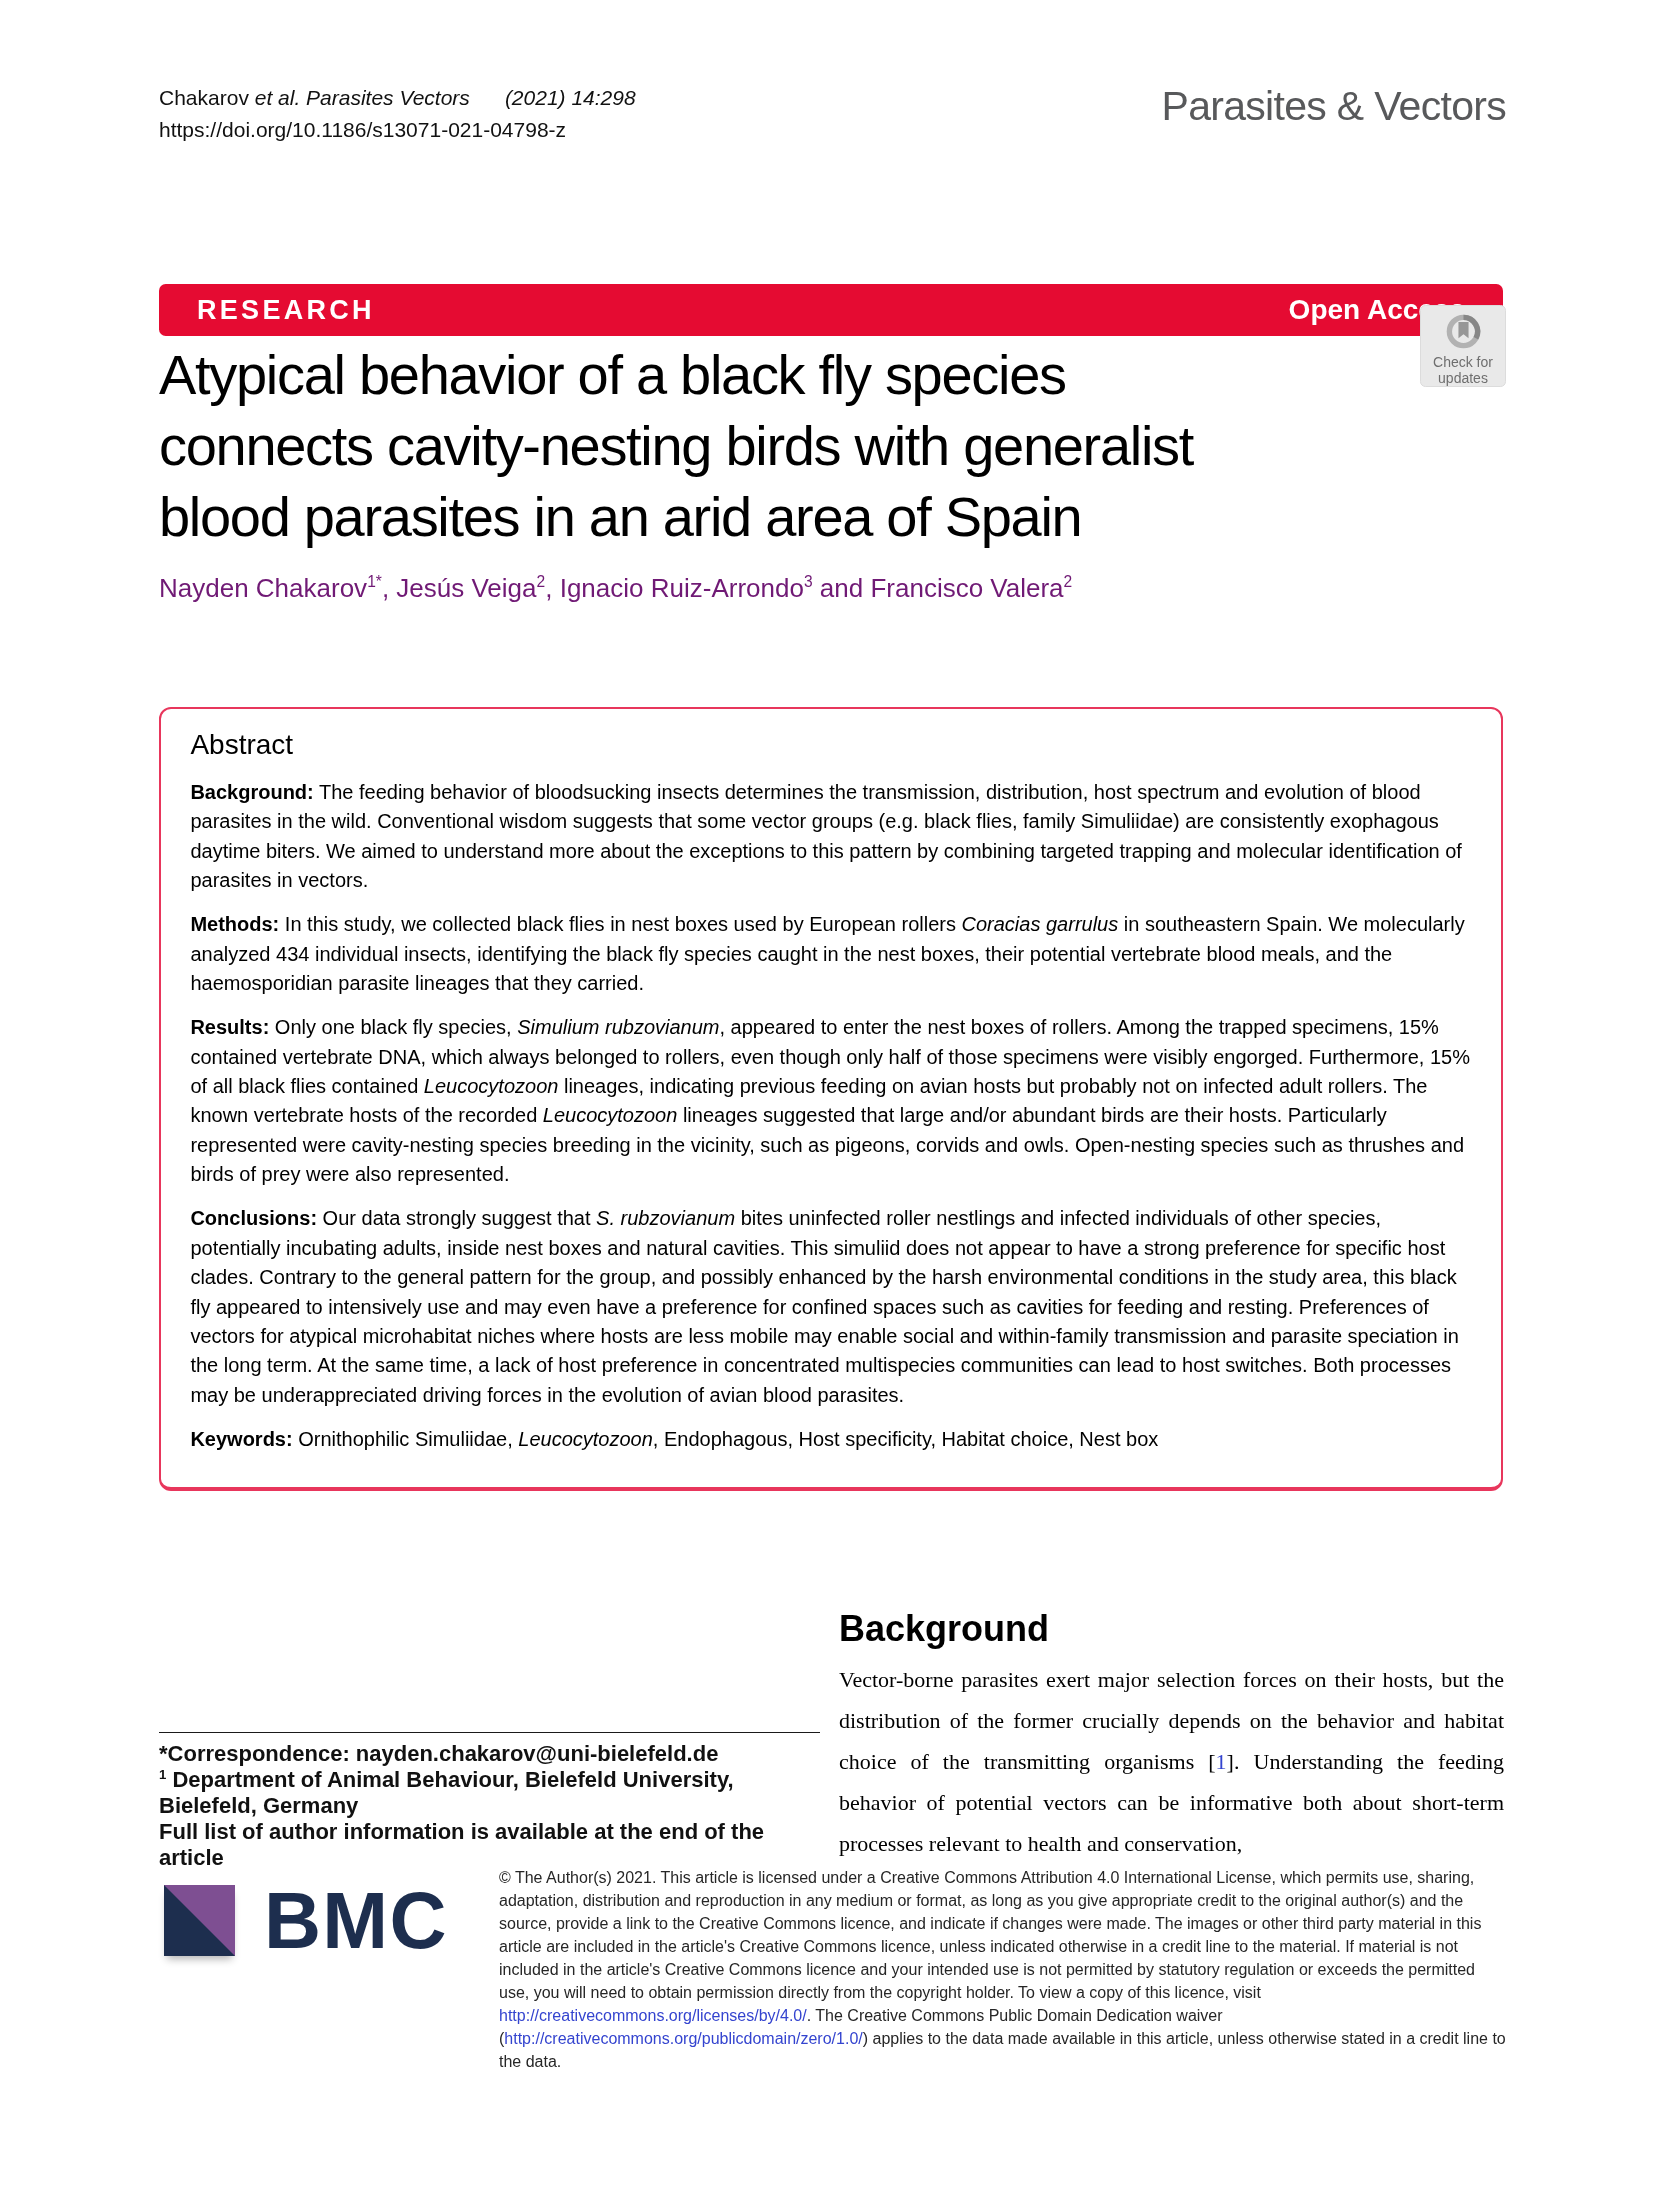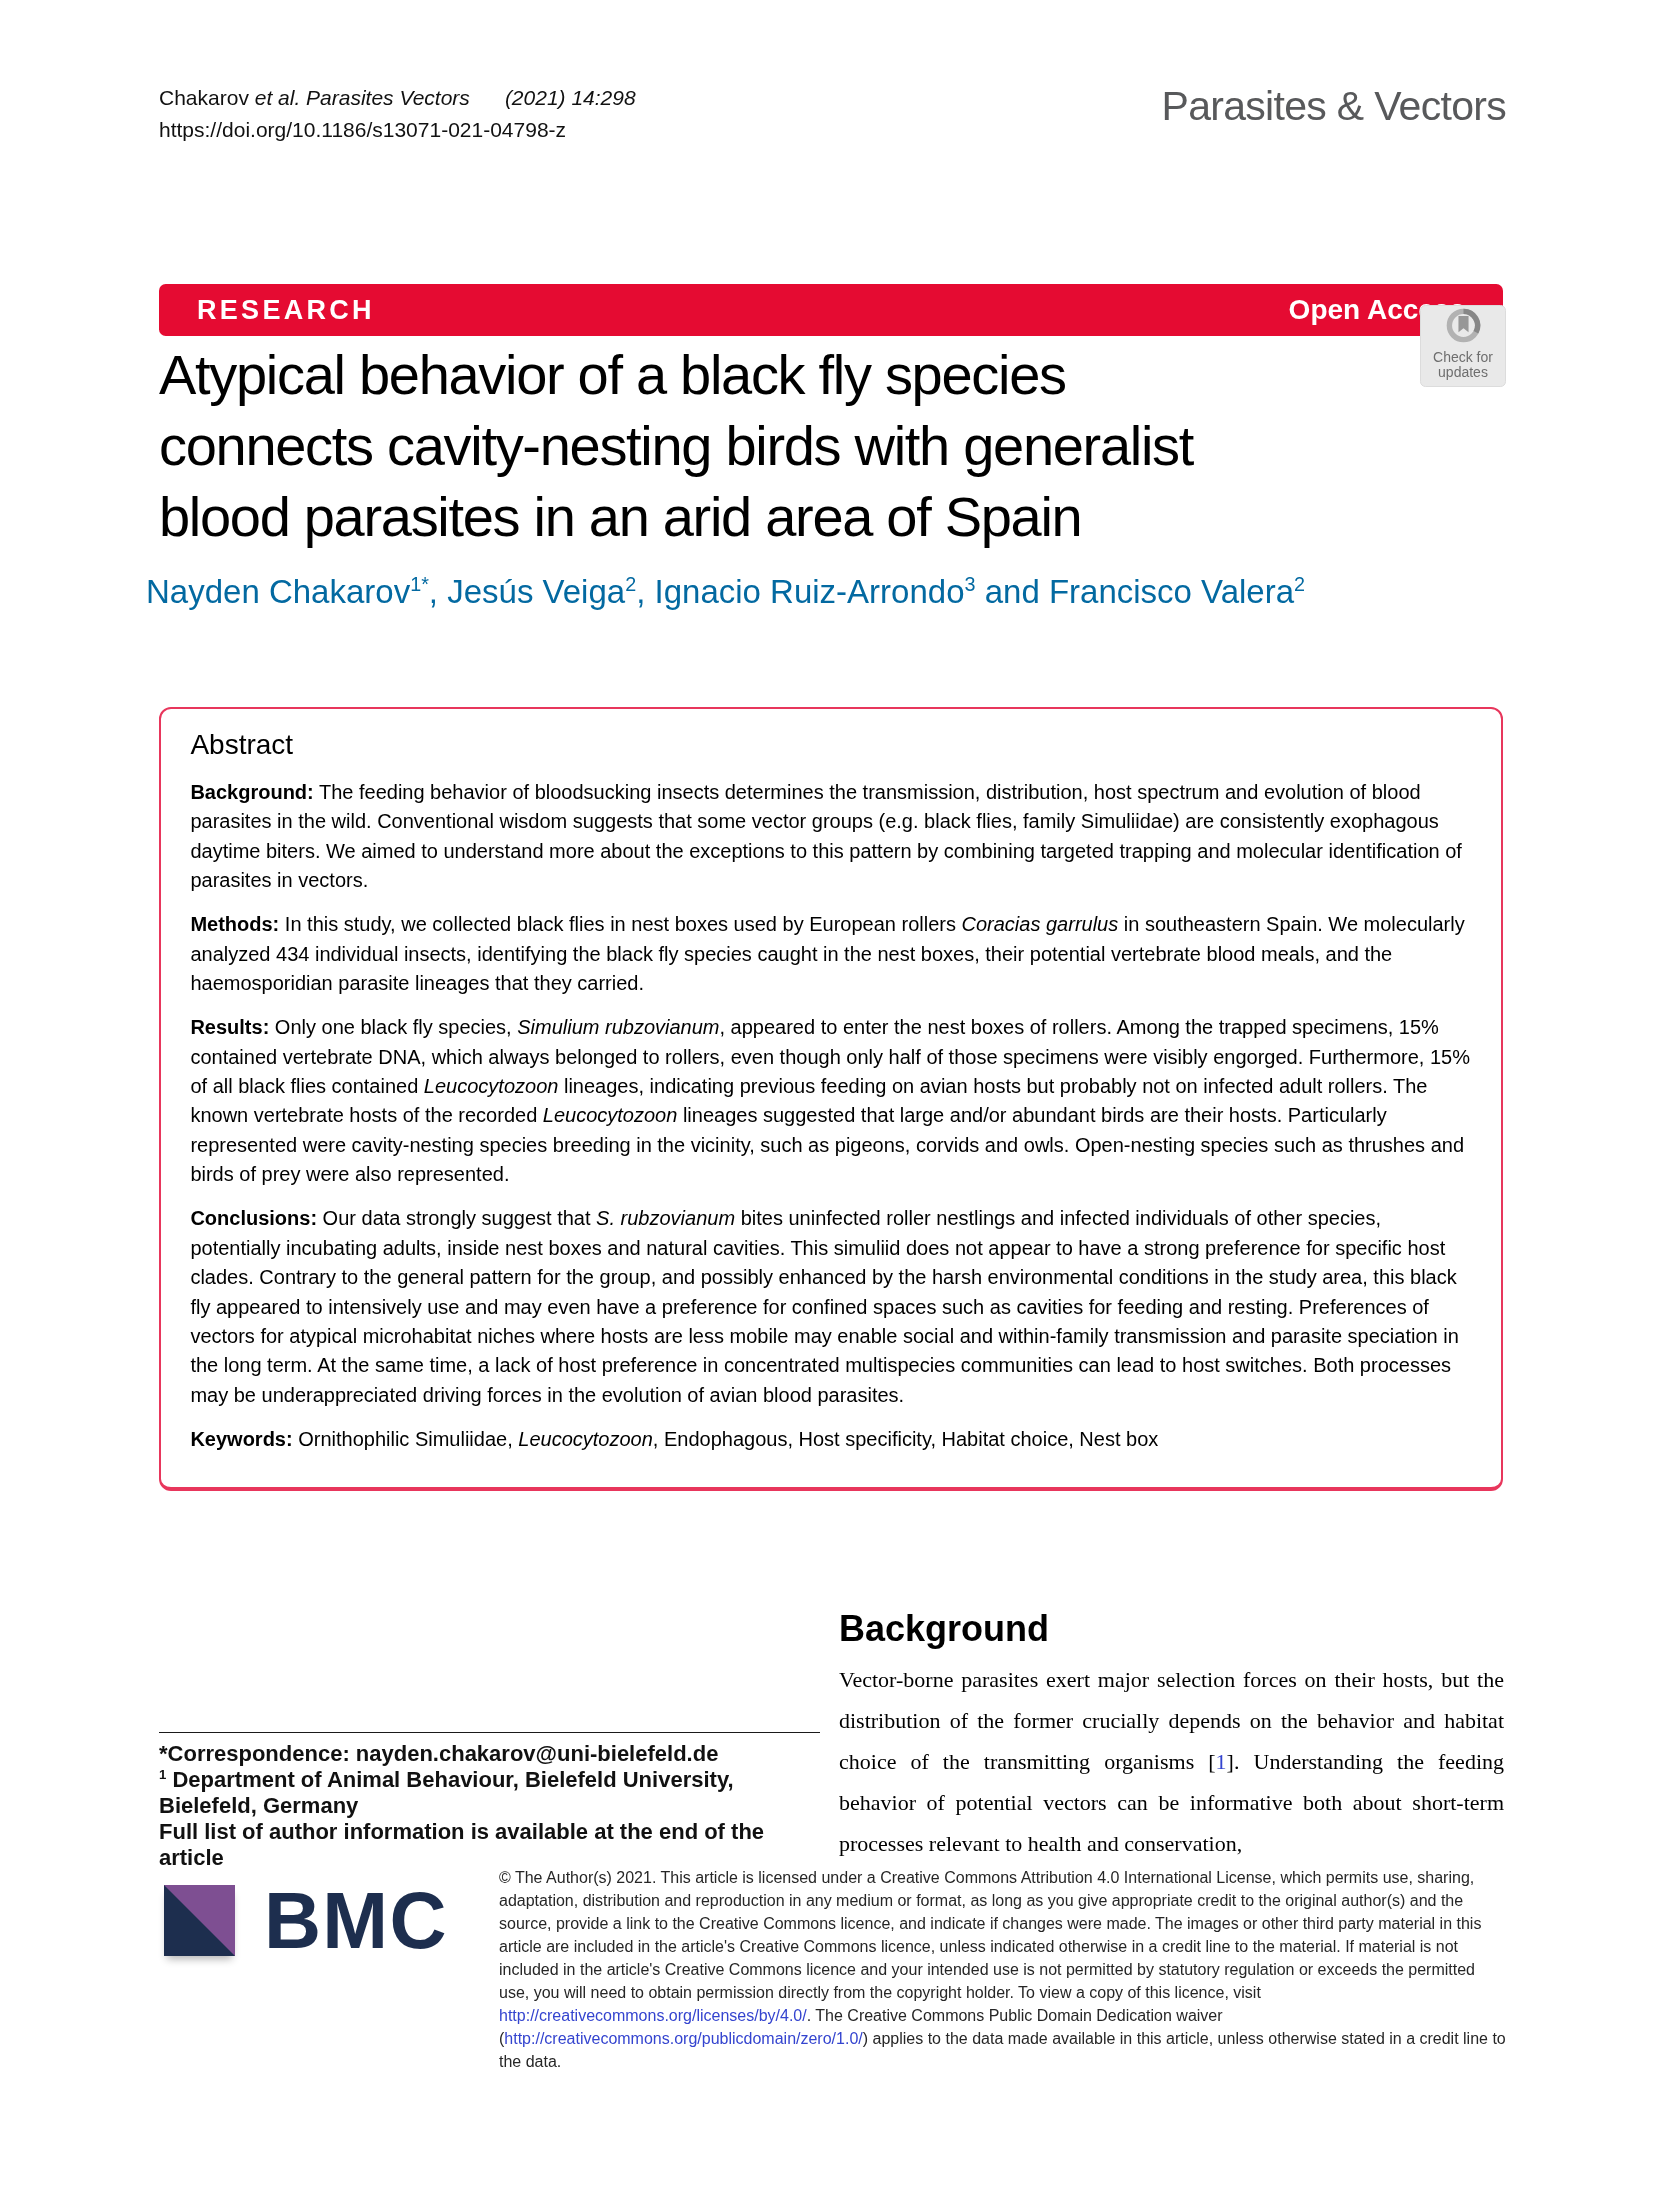--- a/index.html
+++ b/index.html
@@ -23,28 +23,28 @@
     left:159px; top:284px; width:1344px; height:52px; background:#e50b32;
     border-radius:6.7px; display:flex; align-items:center; justify-content:space-between;
     padding:0 38px; color:#fff;
   }
   .banner .research { font-size:27px; font-weight:bold; letter-spacing:3.3px; }
   .banner .openaccess { font-size:28px; font-weight:bold; letter-spacing:0px; }
 
   
   .title { left:159px; top:339px; font-weight:400; letter-spacing:-1.3px; }
   .title .tl { display:block; font-size:56px; line-height:71px; white-space:nowrap; }
-  .authors { left:146px; top:573px; font-size:33px; color:#0369a1; }
+  .authors { left:159px; top:573px; font-size:26px; color:#701a75; }
   sup { font-size:0.6em; line-height:0; }
 
   
   .badge {
     left:1420px; top:305px; width:86px; height:82px; background:#e9e9e9;
     border:0.7px solid #dcdcdc; border-radius:5.4px; display:flex; flex-direction:column;
-    align-items:center; justify-content:flex-start; cursor:pointer;
+    align-items:center; justify-content:flex-end; cursor:pointer;
   }
   .badge-text { font-size:14px; line-height:15.4px; color:#6e6e6e; text-align:center; margin-top:2.7px; }
 
   
   .abstract {
     left:159px; top:707px; width:1344px;
     border:2px solid #e8365c; border-bottom-width:4px; border-radius:12px;
     padding:20px 29.4px 17.4px 29.4px;
   }
   .abstract h2 { font-size:28px; font-weight:normal; margin-bottom:17px; }

